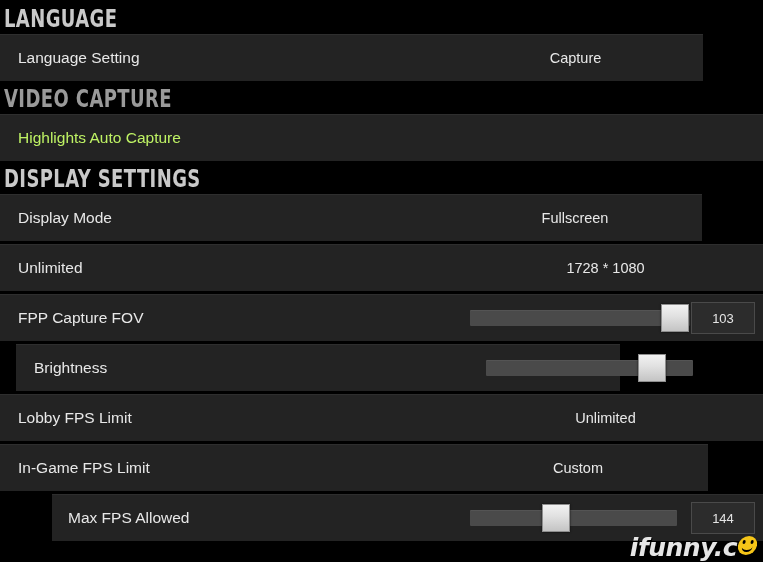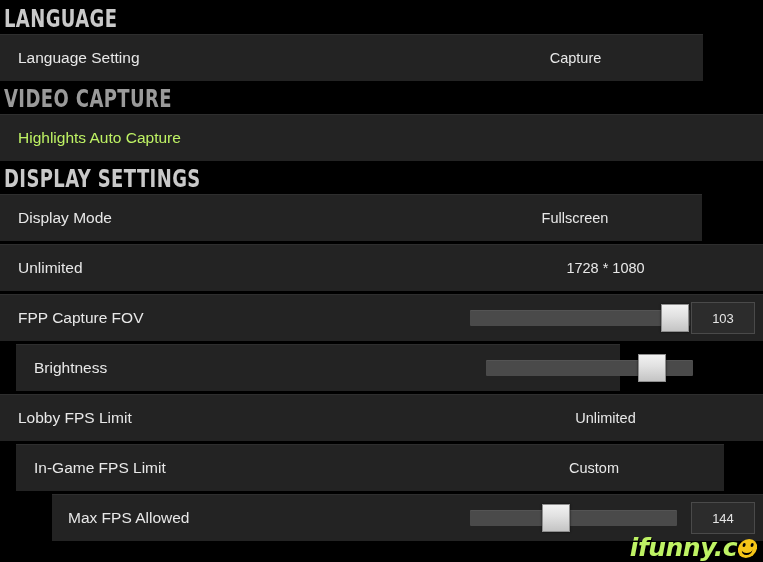--- a/index.html
+++ b/index.html
@@ -120,25 +120,25 @@
 
   
   #watermark {
     position: absolute;
     right: 6px;
     bottom: 2px;
     font-family: "DejaVu Sans", sans-serif;
     font-weight: bold;
     font-style: italic;
     font-size: 25px;
-    color: #bef264;
+    color: #e5e5e5;
     letter-spacing: -0.5px;
     text-shadow: 1px 1px 0 #000;
     display: flex;
-    align-items: flex-end;
+    align-items: center;
     line-height: 1;
   }
   #watermark .smiley {
     display: inline-block;
     width: 19px;
     height: 19px;
     border-radius: 50%;
     background: #f5c518;
     position: relative;
     margin-left: 1px;
@@ -221,21 +221,21 @@
     </div>
   </div>
 
   <div class="row" style="top:394px;left:0;width:763px;height:47px;">
     <div class="row-label">Lobby FPS Limit</div>
     <div class="row-value">
       <span>Unlimited</span>
     </div>
   </div>
 
-  <div class="row" style="top:444px;left:0;width:708px;height:47px;margin-left:16px;">
+  <div class="row" style="top:444px;left:0;width:708px;height:47px;">
     <div class="row-label">In-Game FPS Limit</div>
     <div class="row-value">
       <span>Custom</span>
     </div>
   </div>
 
   <div class="row indented" style="top:494px;left:52px;width:711px;height:47px;">
     <div class="row-label" style="left:16px;">Max FPS Allowed</div>
     <div class="slider" style="left:418px;width:207px;">
       <div class="slider-track" style="width:207px;"></div>

